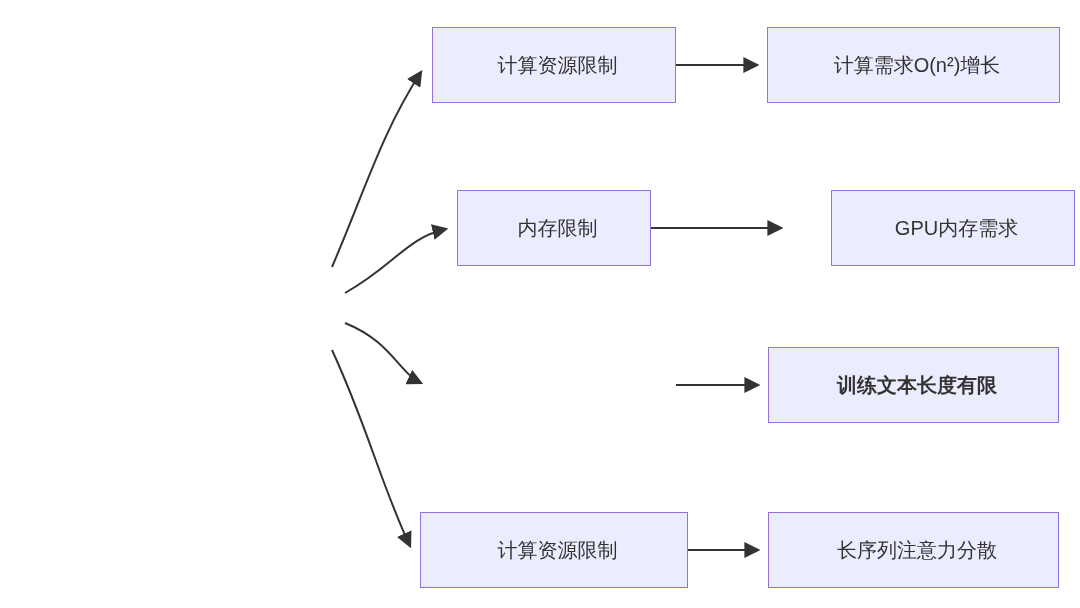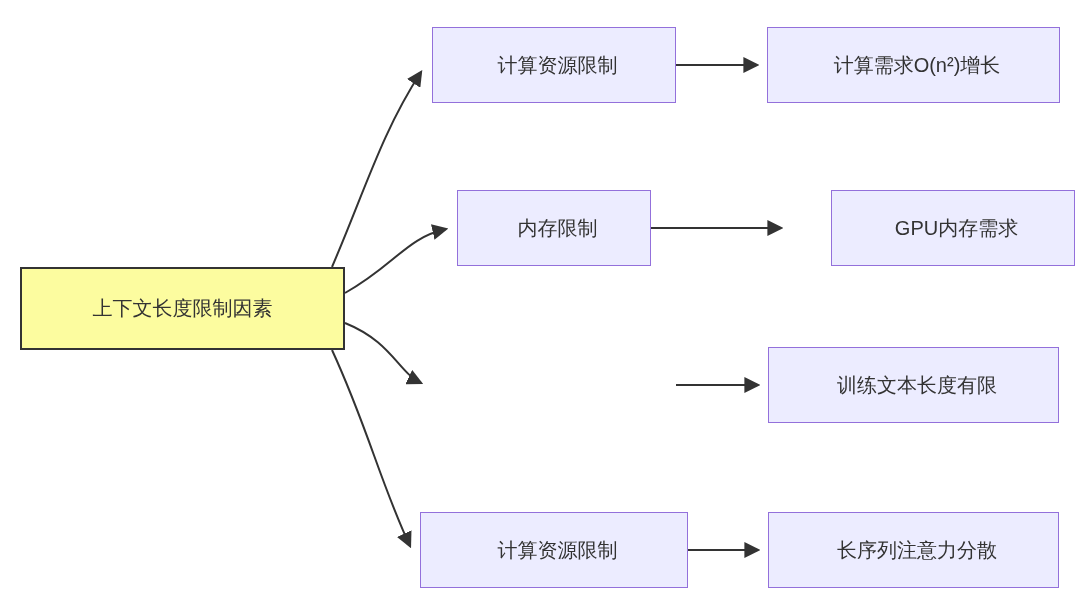--- a/index.html
+++ b/index.html
@@ -60,40 +60,37 @@
     <path d="M 345 293 C 395 265, 406 238, 446 229" fill="none" stroke="#333333" stroke-width="2" marker-end="url(#arrow)"></path>
     <path d="M 345 323 C 392 342, 398 372, 421 383" fill="none" stroke="#333333" stroke-width="2" marker-end="url(#arrow)"></path>
     <path d="M 332 350 C 368 428, 380 482, 410 546" fill="none" stroke="#333333" stroke-width="2" marker-end="url(#arrow)"></path>
 
     <path d="M 676 65 L 757 65" fill="none" stroke="#333333" stroke-width="2" marker-end="url(#arrow)"></path>
     <path d="M 651 228 L 781 228" fill="none" stroke="#333333" stroke-width="2" marker-end="url(#arrow)"></path>
     <path d="M 676 385 L 758 385" fill="none" stroke="#333333" stroke-width="2" marker-end="url(#arrow)"></path>
     <path d="M 688 550 L 758 550" fill="none" stroke="#333333" stroke-width="2" marker-end="url(#arrow)"></path>
   </svg>
 
-  <div class="node node-root" style="left:20px; top:267px; width:325px; height:83px;">
-    <span>上下文长度限制因素</span>
-  </div>
 
   <div class="node node-branch" style="left:432px; top:27px; width:244px; height:76px;">
     <span>计算资源限制</span>
   </div>
   <div class="node node-branch" style="left:457px; top:190px; width:194px; height:76px;">
     <span>内存限制</span>
   </div>
   <div class="node node-branch" style="left:420px; top:512px; width:268px; height:76px;">
     <span>计算资源限制</span>
   </div>
 
   <div class="node node-branch" style="left:767px; top:27px; width:293px; height:76px;">
     <span>计算需求O(n²)增长</span>
   </div>
   <div class="node node-branch" style="left:791px; top:190px; width:244px; height:76px;margin-left:40px;">
     <span>GPU内存需求</span>
   </div>
-  <div class="node node-branch" style="left:768px; top:347px; width:291px; height:76px;">
+  <div class="node node-branch" style="left:768px; top:347px; width:291px; height:76px;font-weight:bold;">
     <span>训练文本长度有限</span>
   </div>
   <div class="node node-branch" style="left:768px; top:512px; width:291px; height:76px;">
     <span>长序列注意力分散</span>
   </div>
 
 </div>
 
 </body></html>

